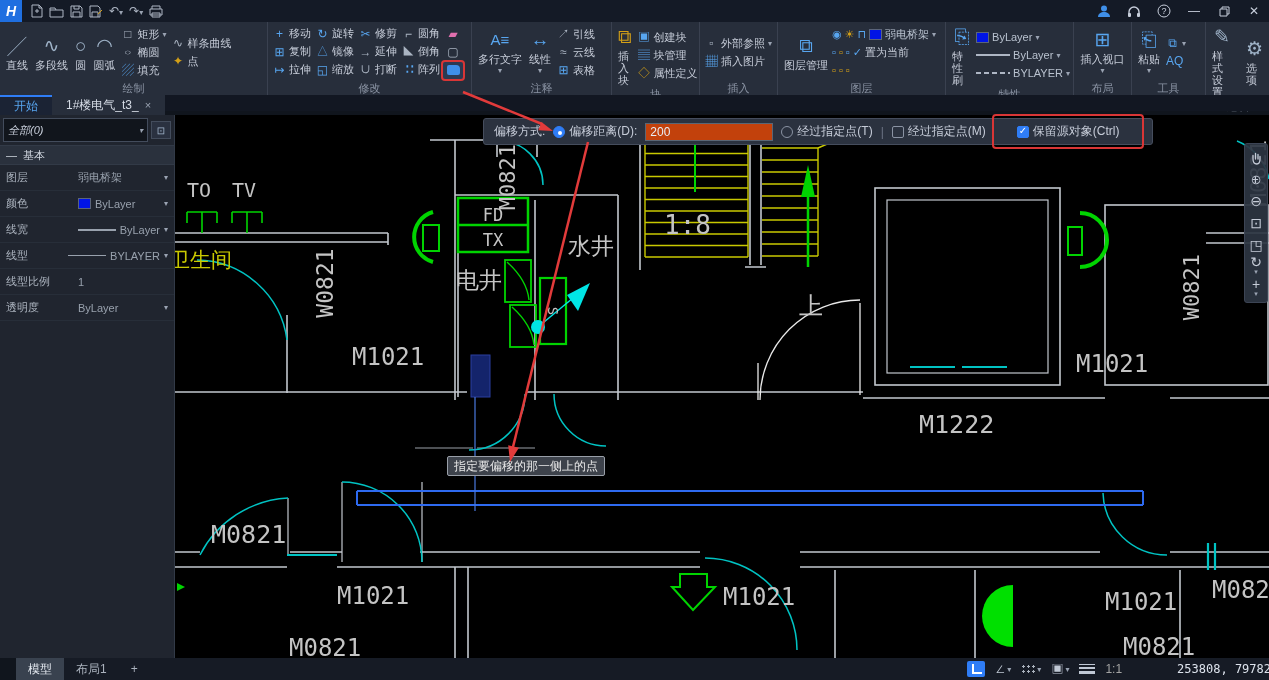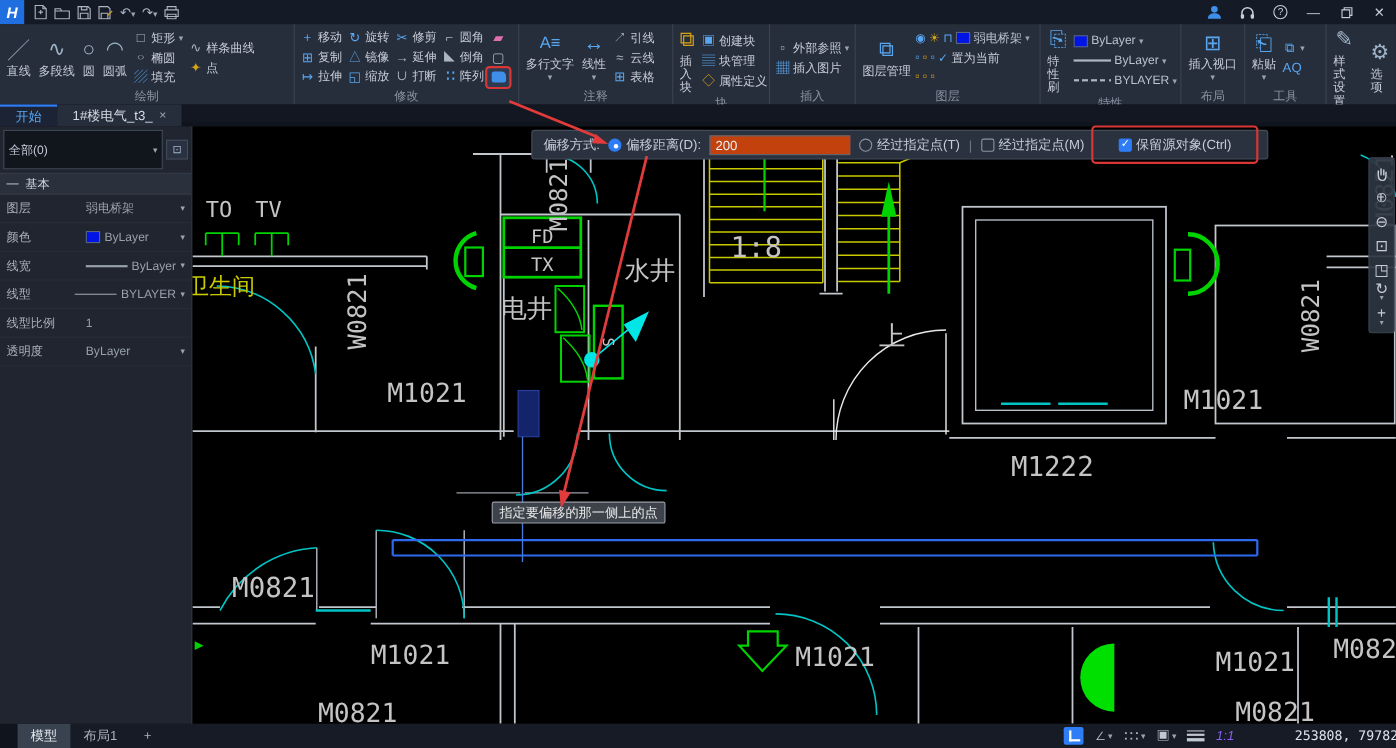--- a/index.html
+++ b/index.html
@@ -52,22 +52,22 @@
     display:flex; align-items:flex-start; font-size:12px; }
   .dtab { padding:2px 14px; height:20px; display:flex; align-items:center; gap:6px; }
   .dtab.start { color:#58a6f0; background:#1b2334; border-top:2px solid #2f7df6; }
   .dtab.doc { color:#d6dce6; background:#272e3b; }
   .dtab .x { color:#9aa3b2; font-size:11px; }
 
   
   .props { position:absolute; top:115px; left:0; width:175px; height:543px;
     background:#20252f; border-right:1px solid #323a47; color:#b9c0ca; font-size:11px; }
   .pfilter { display:flex; align-items:center; gap:3px; padding:3px 3px; }
-  .pselect { flex:1; background:#11151c; border:1px solid #434c5c; height:36px;
-    display:flex; align-items:center; justify-content:space-between; padding:0 4px; color:#c6ccd8; }
+  .pselect { flex:1; background:#11151c; border:1px solid #434c5c; height:24px;
+    display:flex; align-items:center; justify-content:space-between; padding:0 4px; color:#c6ccd8;font-style:italic; }
   .pfbtn { width:20px; height:18px; border:1px solid #434c5c; background:#2a3140;
     display:flex; align-items:center; justify-content:center; color:#9fb3c8; font-size:10px; }
   .psec { display:flex; align-items:center; gap:6px; background:#2a313d; height:20px;
     padding:0 6px; color:#d0d6df; border-top:1px solid #323a47; border-bottom:1px solid #323a47; }
   .prow { display:flex; align-items:center; height:26px; border-bottom:1px solid #272e39; padding:0 6px; }
   .prow .pl { width:72px; color:#aab2bd; }
   .prow .pv { flex:1; display:flex; align-items:center; gap:4px; color:#98a1ad; }
   .prow .caret { margin-left:auto; }
   .pline { display:inline-block; width:38px; height:2px; background:#98a1ad; }
   .pline.thin { height:1px; }
@@ -114,21 +114,21 @@
   .stab.active { background:#39424f; color:#e2e7ee; }
   .sright { margin-left:auto; display:flex; align-items:center; gap:10px; padding-right:14px; }
   .sic { display:flex; align-items:center; gap:2px; color:#c0c8d4; }
   .ortho { width:18px; height:16px; background:#2f7df6; border-radius:2px; position:relative; }
   .ortho::after { content:""; position:absolute; left:5px; top:3px; width:8px; height:8px;
     border-left:2px solid #fff; border-bottom:2px solid #fff; }
   .dots { width:14px; height:11px;
     background-image:radial-gradient(#aab2bd 1px, transparent 1.2px); background-size:5px 5px; }
   .lw { display:flex; flex-direction:column; gap:2px; }
   .lw span { display:block; width:16px; background:#c0c8d4; }
-  .scale { color:#8b5cf6;font-style:italic; }
+  .scale { color:#a3a3a3; }
   .coords { color:#dde3ec; font-family:"DejaVu Sans Mono",monospace; font-size:12px;margin-left:45px; }
 
   
   .overlay { position:absolute; top:0; left:0; z-index:50; pointer-events:none; }
 </style>
 </head>
 <body>
 
 <div id="app">
 

